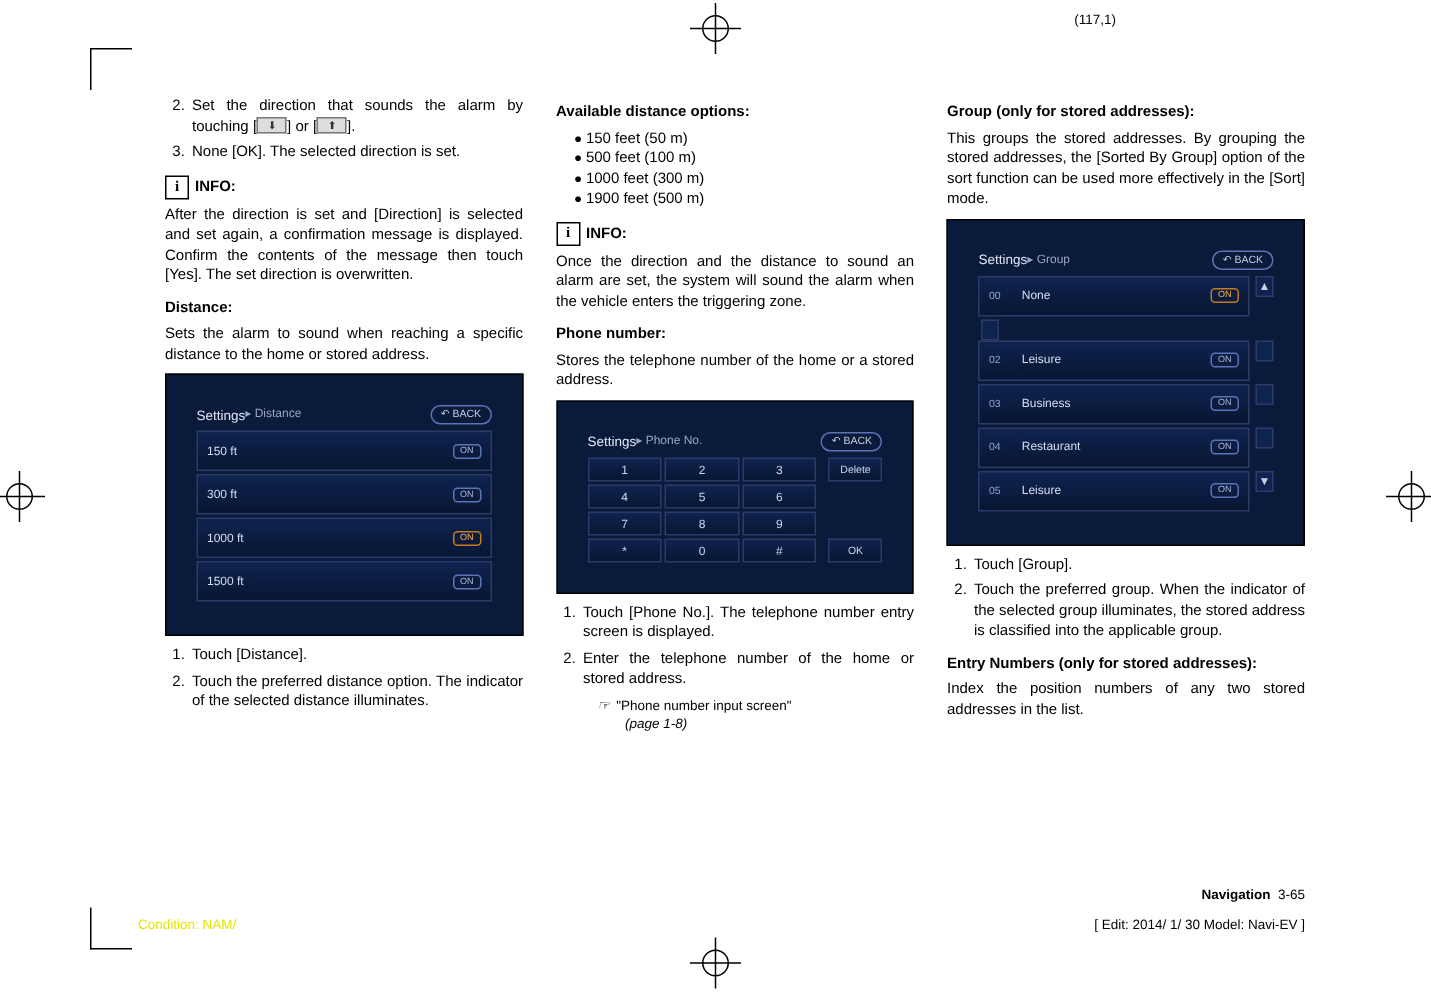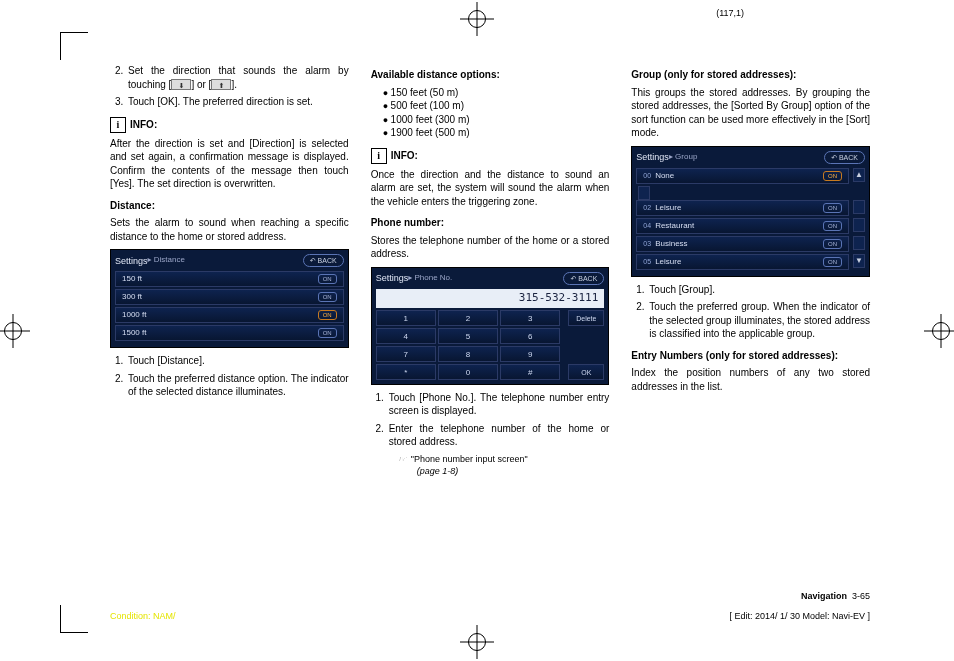--- a/index.html
+++ b/index.html
@@ -52,43 +52,43 @@
     display: inline-block; width: 20px; height: 11px; border:1px solid #777;
     background:#ddd; vertical-align: middle; font-size:7px; text-align:center; line-height:11px;
     color:#333;
   }
   .screenshot {
     background: #0a1a3a;
     border: 1px solid #000;
     color: #c8d0e0;
     font-size: 8px;
     margin: 6px 0;
-    padding: 4px;
+    padding: 20px;
     width: 100%;
   }
   .ss-head { display:flex; align-items:center; margin-bottom:4px; }
   .ss-title { color:#e0e6f5; font-size:9px; }
   .ss-bc { color:#9aa5c7; font-size:8px; }
   .ss-back { margin-left:auto; border:1px solid #5a74b5; border-radius:8px; padding:1px 6px; font-size:7px; color:#c8d0e0;}
-  .ss-row { display:flex; align-items:center; border:1px solid #2b3a66; background: linear-gradient(#0e234f,#081632); margin-bottom:2px; padding:2px 6px; height:16px;}
+  .ss-row { display:flex; align-items:center; border:1px solid #2b3a66; background: linear-gradient(#0e234f,#081632); margin-bottom:2px; padding:2px 6px; height:27px;gap:10px;}
   .ss-row .lbl { flex:1; color:#d6def2;}
   .ss-on { border:1px solid #5a74b5; border-radius:3px; padding:0 4px; font-size:6px; color:#a9b5d8;}
   .ss-on.lit { color:#ffb040; border-color:#c77a20;}
   .ss-num { color:#8fa3d4; font-size:7px; margin-right:4px;}
   .ss-side { width:12px; height:14px; border:1px solid #2b3a66; background:#0e234f; margin-left:2px; display:flex;align-items:center;justify-content:center;}
   .ss-flex { display:flex; gap:2px;}
   .ss-cell { flex:1; border:1px solid #2b3a66; background:linear-gradient(#0e234f,#081632); text-align:center; height:16px; line-height:16px; color:#cdd7ef;}
   .ss-display { background:#e8eef7; color:#1a2340; font-size:11px; text-align:right; padding:2px 6px; margin:2px 0; font-family: monospace;}
   .ss-right { width:36px; margin-left:4px; display:flex; flex-direction:column; gap:2px;}
   .ss-btn { border:1px solid #2b3a66; background:linear-gradient(#0e234f,#081632); text-align:center; font-size:7px; height:16px; line-height:16px; color:#cdd7ef;}
   .ss-grid { display:flex; gap:4px;}
   .ss-grid-main { flex:1; display:flex; flex-direction:column; gap:2px;}
   .ref { font-size:9px; }
   .ref .refi { display:inline-block; transform: skewX(-10deg); margin-right:4px;}
-  .footer { position:absolute; bottom: 40px; left: 110px; right: 84px; display:flex; justify-content:space-between; font-size:9px;}
+  .footer { position:absolute; bottom: 40px; left: 92px; right: 84px; display:flex; justify-content:space-between; font-size:9px;}
   .cond { color: #e5e500; }
   .navline { position:absolute; bottom: 60px; right: 84px; font-size:9px;}
   .navline b { font-weight:bold; }
 </style>
 </head>
 <body>
 
 <div class="pagecoords">(117,1)</div>
 
 <div class="crop-tl"></div>
@@ -114,21 +114,21 @@
     </div>
   </div>
 
 <div class="page">
 
   <div class="col">
     <ol start="2">
       <li>
         <span>Set the direction that sounds the alarm by touching [</span><span class="inline-icon">⬇</span><span>] or [</span><span class="inline-icon">⬆</span><span>].</span>
       </li>
-      <li>Touch [OK]. The preferred direction is set.</li>
+      <li>None [OK]. The selected direction is set.</li>
     </ol>
 
     <div class="heading-b">
       <span class="infoicon">i</span><span>INFO:</span>
     </div>
     <p>After the direction is set and [Direction] is selected and set again, a confirmation message is displayed. Confirm the contents of the message then touch [Yes]. The set direction is overwritten.</p>
 
     <div class="heading-b">Distance:</div>
     <p>Sets the alarm to sound when reaching a specific distance to the home or stored address.</p>
 
@@ -178,21 +178,20 @@
 
     <div class="heading-b">Phone number:</div>
     <p>Stores the telephone number of the home or a stored address.</p>
 
     <div class="screenshot">
       <div class="ss-head">
         <span class="ss-title">Settings</span>
         <span class="ss-bc">▸ Phone No.</span>
         <span class="ss-back">↶ BACK</span>
       </div>
-      <div class="ss-display">315-532-3111</div>
       <div class="ss-grid">
         <div class="ss-grid-main">
           <div class="ss-flex">
               <div class="ss-cell">1</div>
               <div class="ss-cell">2</div>
               <div class="ss-cell">3</div>
             </div>
           <div class="ss-flex">
               <div class="ss-cell">4</div>
               <div class="ss-cell">5</div>
@@ -253,30 +252,30 @@
       <div class="ss-flex">
           <div class="ss-row" style="flex:1">
             <span class="ss-num">02</span>
             <span class="lbl">Leisure</span>
             <span class="ss-on">ON</span>
           </div>
           <div class="ss-side"></div>
         </div>
       <div class="ss-flex">
           <div class="ss-row" style="flex:1">
+            <span class="ss-num">03</span>
+            <span class="lbl">Business</span>
+            <span class="ss-on">ON</span>
+          </div>
+          <div class="ss-side"></div>
+        </div>
+      <div class="ss-flex">
+          <div class="ss-row" style="flex:1">
             <span class="ss-num">04</span>
             <span class="lbl">Restaurant</span>
-            <span class="ss-on">ON</span>
-          </div>
-          <div class="ss-side"></div>
-        </div>
-      <div class="ss-flex">
-          <div class="ss-row" style="flex:1">
-            <span class="ss-num">03</span>
-            <span class="lbl">Business</span>
             <span class="ss-on">ON</span>
           </div>
           <div class="ss-side"></div>
         </div>
       <div class="ss-flex">
           <div class="ss-row" style="flex:1">
             <span class="ss-num">05</span>
             <span class="lbl">Leisure</span>
             <span class="ss-on">ON</span>
           </div>

